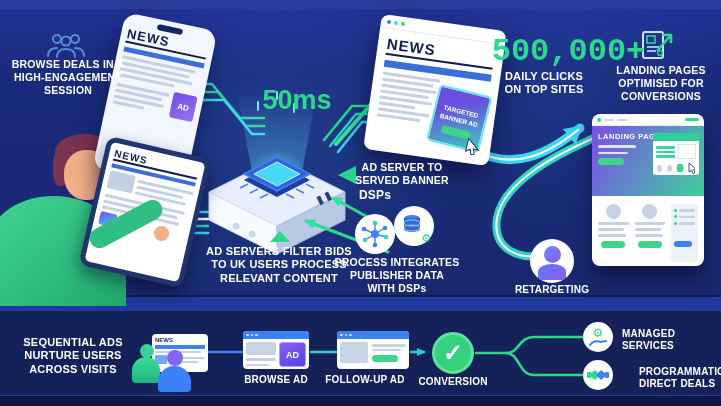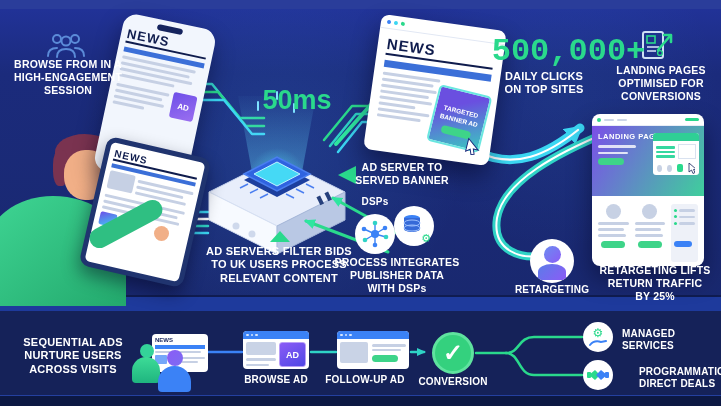--- a/index.html
+++ b/index.html
@@ -374,43 +374,40 @@
       <rect x="5" y="6" width="20" height="26" rx="2" fill="none" stroke="#cfe0f5" stroke-width="2"></rect>
       <rect x="9" y="10" width="8" height="7" fill="none" stroke="#2ad98c" stroke-width="1.6"></rect>
       <line x1="9" y1="21" x2="21" y2="21" stroke="#cfe0f5" stroke-width="1.6"></line>
       <line x1="9" y1="25" x2="18" y2="25" stroke="#cfe0f5" stroke-width="1.6"></line>
       <path d="M20,24 L32,10" stroke="#2ad98c" stroke-width="2.6" stroke-linecap="round"></path>
       <path d="M26,9 L33,9 L33,16" fill="none" stroke="#2ad98c" stroke-width="2.6" stroke-linecap="round" stroke-linejoin="round"></path>
       <circle cx="22" cy="27" r="2.4" fill="none" stroke="#2ad98c" stroke-width="1.4"></circle>
     </svg>
   </div>
 
-  <div class="lbl" style="left:6px;top:58px;width:124px;font-size:10.5px;">BROWSE FROM IN A
+  <div class="lbl" style="left:6px;top:58px;width:124px;font-size:10.5px;">BROWSE DEALS IN A
 HIGH-ENGAGEMENT
 SESSION</div>
   <div class="lbl green" style="left:232px;top:84px;width:130px;font-size:27px;letter-spacing:0;">50ms</div>
   <div class="lbl" style="left:352px;top:161px;width:100px;font-size:10.5px;">AD SERVER TO
 SERVED BANNER</div>
   <div class="lbl green" style="left:486px;top:32px;width:165px;font-size:32px;letter-spacing:0;font-family:Liberation Mono, monospace;">500,000+</div>
   <div class="lbl" style="left:478px;top:70px;width:132px;font-size:11px;">DAILY CLICKS
 ON TOP SITES</div>
   <div class="lbl" style="left:607px;top:64px;width:108px;font-size:10.5px;">LANDING PAGES
 OPTIMISED FOR
 CONVERSIONS</div>
   <div class="lbl" style="left:190px;top:245px;width:178px;font-size:11px;">AD SERVERS FILTER BIDS
 TO UK USERS PROCESS
 RELEVANT CONTENT</div>
-  <div class="lbl" style="left:352px;top:196px;width:46px;font-size:10px;">DSPs</div>
+  <div class="lbl" style="left:352px;top:188px;width:46px;font-size:12px;">DSPs</div>
   <div class="lbl" style="left:327px;top:256px;width:140px;font-size:10.5px;">PROCESS INTEGRATES
 PUBLISHER DATA
 WITH DSPs</div>
   <div class="lbl" style="left:508px;top:284px;width:88px;font-size:10px;">RETARGETING</div>
-  <div class="lbl" style="left:596px;top:264px;width:118px;font-size:10.5px;">RETARGETING LIFTS
-RETURN TRAFFIC
-BY 25%</div>
 
   <div class="lbl" style="left:13px;top:336px;width:120px;font-size:11px;">SEQUENTIAL ADS
 NURTURE USERS
 ACROSS VISITS</div>
 
   <div class="abs bcard" style="left:152px;top:334px;width:56px;height:38px;padding:3px;box-sizing:border-box;">
     <div style="font-size:6px;font-weight:900;color:#16245e;">NEWS</div>
     <div style="height:4px;background:#3b82f6;margin:2px 0;"></div>
     <div class="bar" style="height:2px;margin:2px 0;width:92%"></div>
     <div style="display:flex;gap:2px;">

